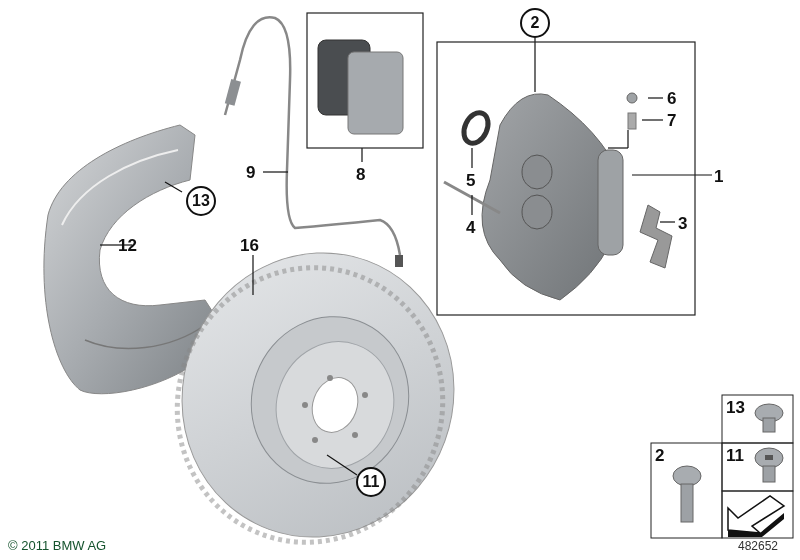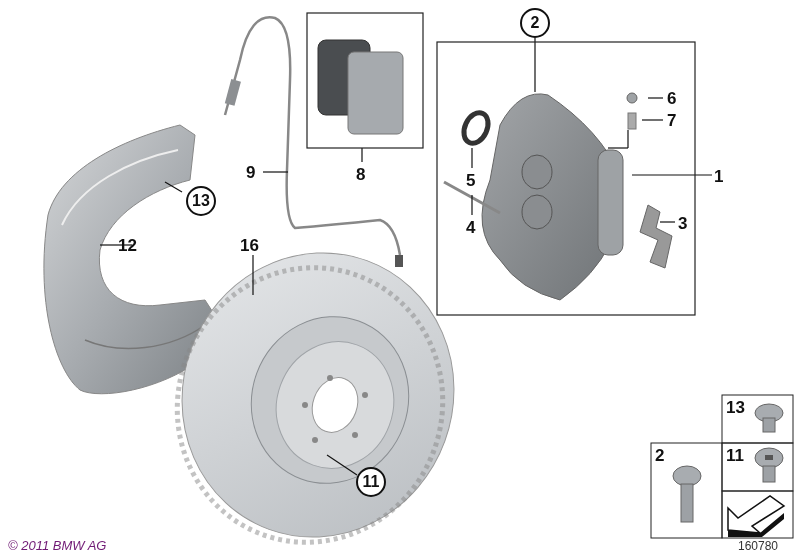--- a/index.html
+++ b/index.html
@@ -1,20 +1,20 @@
 <!DOCTYPE html>
 <html><head>
 <meta charset="utf-8">
 <style>
   html, body { margin:0; padding:0; background:#fff; }
   body { width:800px; height:560px; position:relative; overflow:hidden; font-family:"Liberation Sans", sans-serif; }
   #stage { position:absolute; left:0; top:0; width:800px; height:560px; }
   .lbl { position:absolute; font-family:"Liberation Sans", sans-serif; font-weight:bold; font-size:17px; color:#111; line-height:1; }
   .circ { position:absolute; width:30px; height:30px; border:2px solid #111; border-radius:50%; box-sizing:border-box; display:flex; align-items:center; justify-content:center; font-weight:bold; font-size:16px; color:#111; background:#fff; }
-  .copy { position:absolute; left:8px; top:538px; font-size:13px; color:#701a75;font-style:italic; }
+  .copy { position:absolute; left:8px; top:538px; font-size:13px; color:#14532d; }
   .ref { position:absolute; left:738px; top:539px; font-size:12px; color:#333; }
   .boxlbl { position:absolute; font-weight:bold; font-size:17px; color:#111; }
 </style>
 </head>
 <body>
 
 <div id="stage">
   <svg width="800" height="560" viewBox="0 0 800 560" xmlns="http://www.w3.org/2000/svg" style="position:absolute;left:0;top:0">
     <defs>
       <linearGradient id="metal" x1="0" y1="0" x2="1" y2="1">
@@ -137,14 +137,14 @@
   <div class="lbl" style="left:240px;top:237px">16</div>
   <div class="circ" style="left:356px;top:467px">11</div>
   <div class="lbl" style="left:118px;top:237px">12</div>
   <div class="circ" style="left:186px;top:186px">13</div>
 
   <div class="boxlbl" style="left:726px;top:398px">13</div>
   <div class="boxlbl" style="left:655px;top:446px">2</div>
   <div class="boxlbl" style="left:726px;top:446px">11</div>
 
   <div class="copy">© 2011 BMW AG</div>
-  <div class="ref">160780</div>
+  <div class="ref">482652</div>
 </div>
 
 </body></html>

